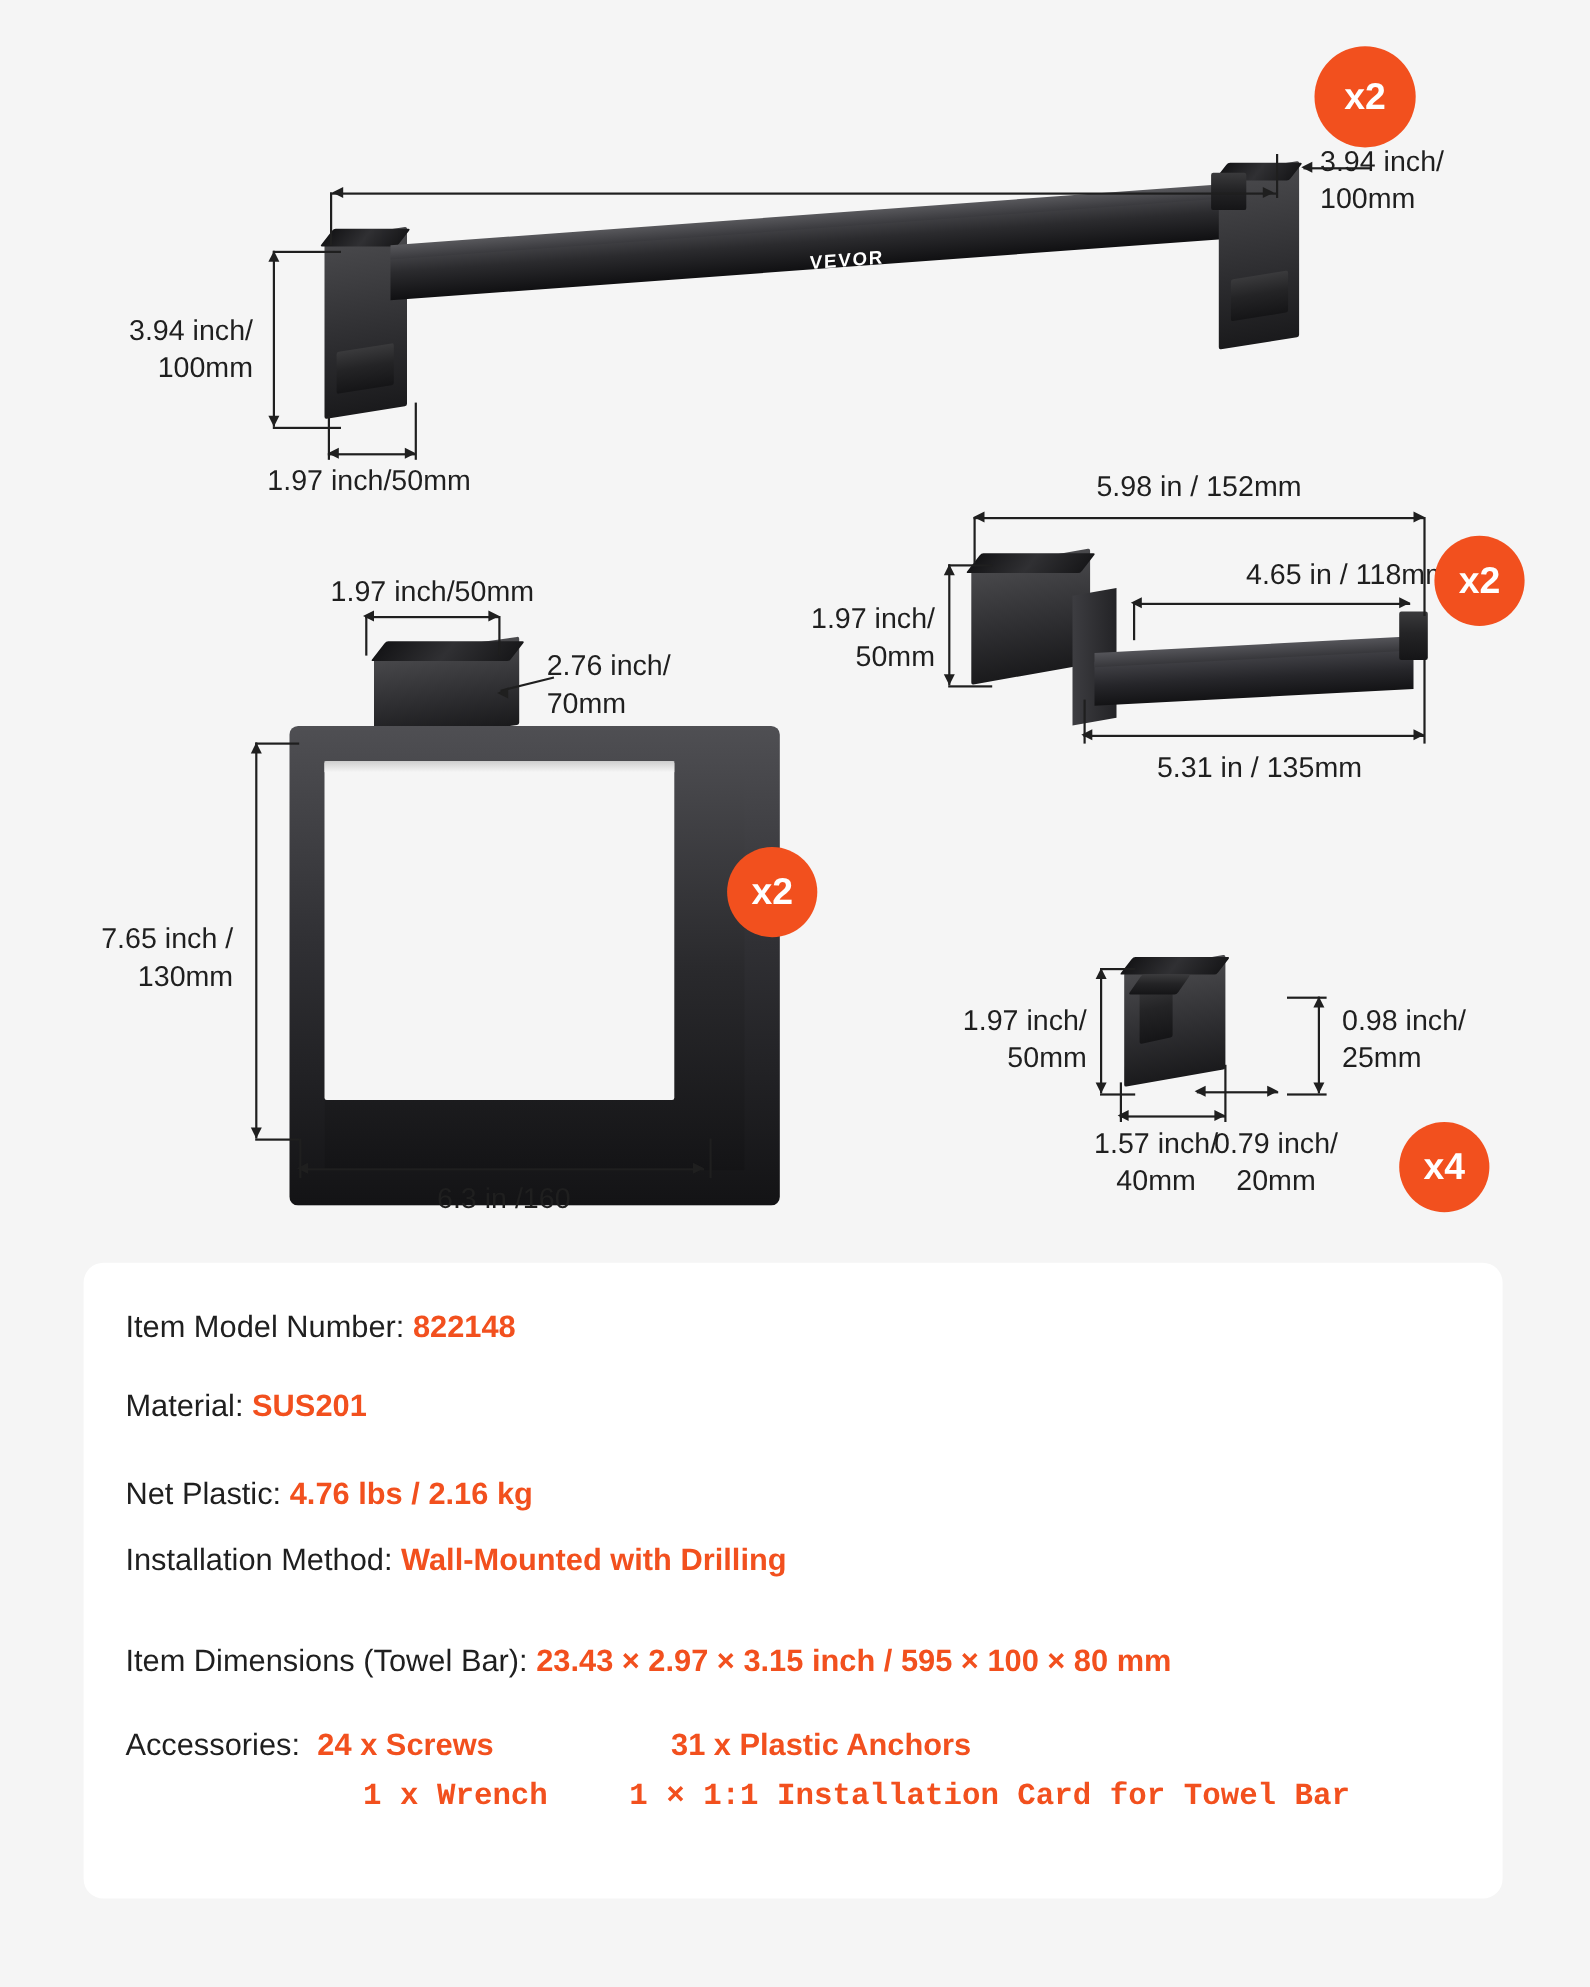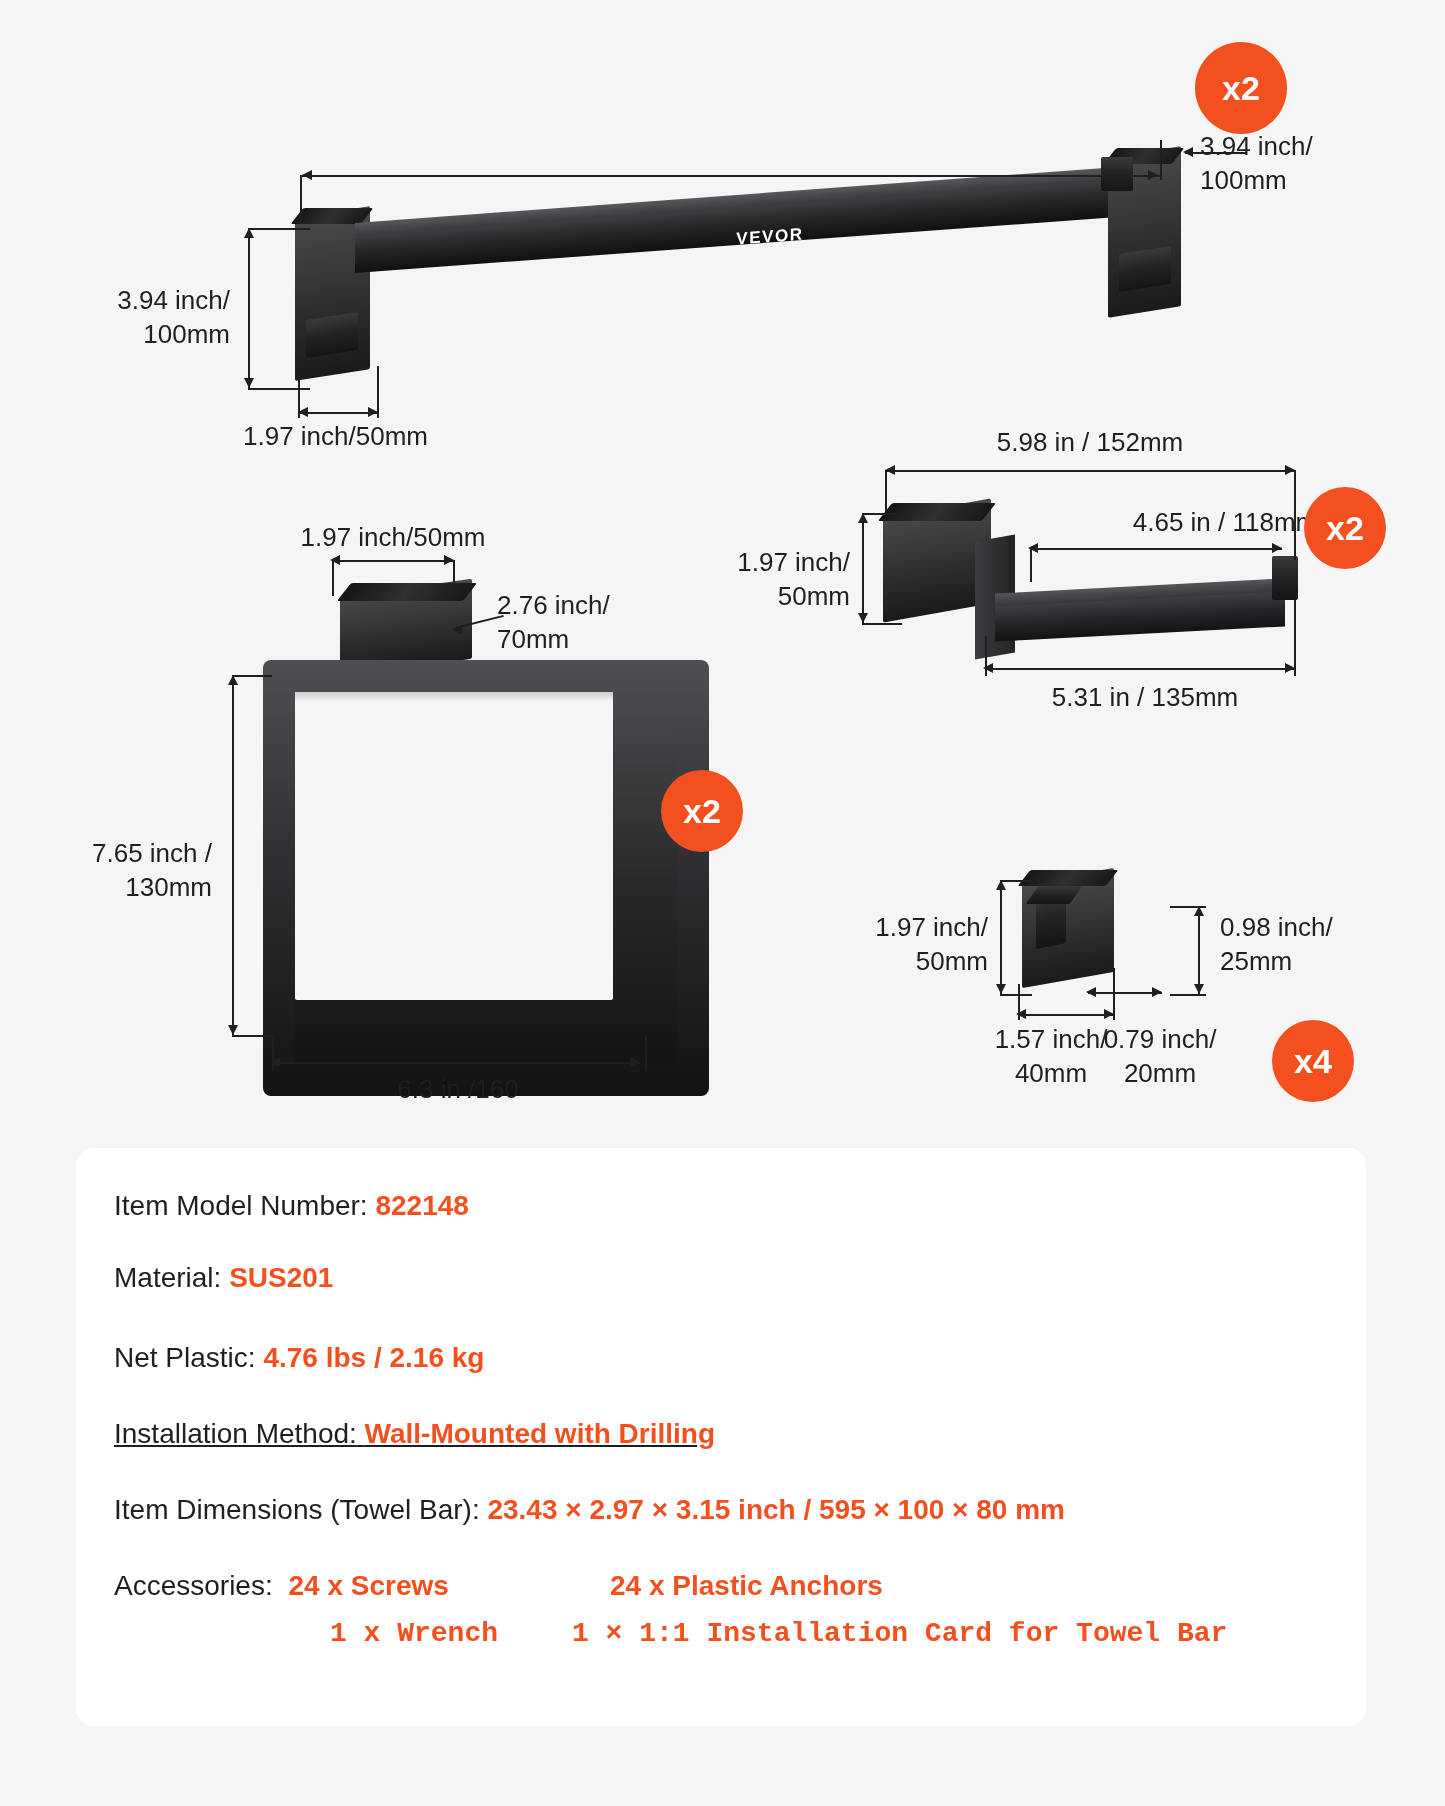--- a/index.html
+++ b/index.html
@@ -294,34 +294,34 @@
     <div class="spec-row" style="top:112px;">
       <span>Material:</span>
       <span class="spec-val">SUS201</span>
     </div>
 
     <div class="spec-row" style="top:192px;">
       <span>Net Plastic:</span>
       <span class="spec-val">4.76 lbs / 2.16 kg</span>
     </div>
 
-    <div class="spec-row" style="top:268px;text-decoration:underline;">
+    <div class="spec-row" style="top:252px;">
       <span>Installation Method:</span>
       <span class="spec-val">Wall-Mounted with Drilling</span>
     </div>
 
     <div class="spec-row" style="top:344px;">
       <span>Item Dimensions (Towel Bar):</span>
       <span class="spec-val">23.43 × 2.97 × 3.15 inch / 595 × 100 × 80 mm</span>
     </div>
 
     <div class="spec-row" style="top:420px;">
       <span>Accessories:</span>
       <span class="spec-val" style="margin-left:8px;">24 x Screws</span>
-      <span class="spec-val acc-col2" style="left:496px;top:0;">24 x Plastic Anchors</span>
+      <span class="spec-val acc-col2" style="left:496px;top:0;">31 x Plastic Anchors</span>
     </div>
 
     <div class="spec-row" style="top:468px;font-family:Liberation Mono, monospace;">
       <span class="spec-val" style="margin-left:216px;">1 x Wrench</span>
       <span class="spec-val acc-col2" style="left:458px;top:0;">1 × 1:1 Installation Card for Towel Bar</span>
     </div>
   </div>
 
 </div>
 

